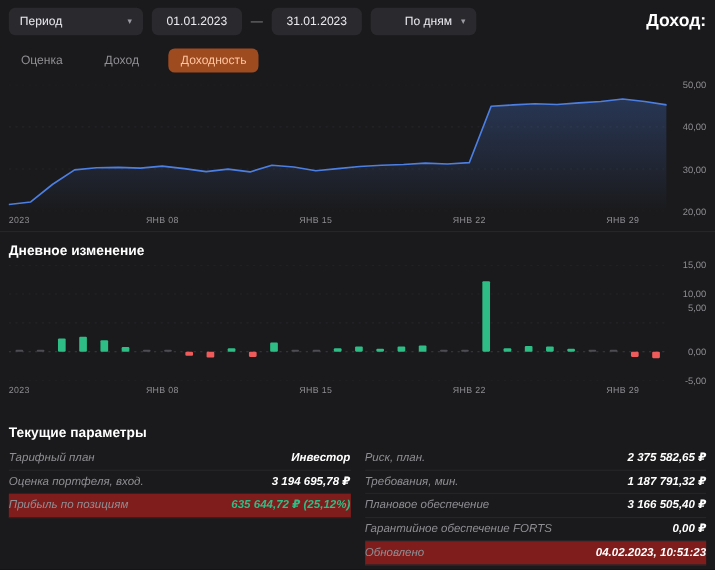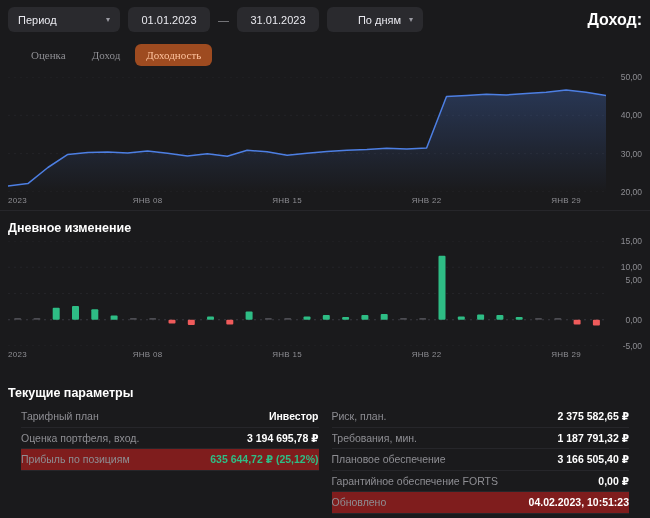--- a/index.html
+++ b/index.html
@@ -8,46 +8,46 @@
     --tab-active-bg:#9e4b20; --tab-active-text:#ffc39e;
   }
   *{box-sizing:border-box;margin:0;padding:0;}
   html,body{background:#101012;}
   .app{width:650px;height:518px;background:var(--bg);color:#fff;
        font-family:"Liberation Sans","DejaVu Sans",sans-serif;overflow:hidden;position:relative;}
 
   .toolbar{display:flex;align-items:center;gap:8px;padding:7px 8px;}
   .ctrl{display:flex;align-items:center;background:var(--panel);border:none;border-radius:6px;
         height:25px;padding:0 10px;color:#eaeaf0;font-size:11px;font-family:inherit;cursor:pointer;}
-  .ctrl.period{width:112px;justify-content:space-between;}
+  .ctrl.period{width:122px;justify-content:space-between;}
   .ctrl.gran{width:96px;justify-content:flex-end;}
   .ctrl.date{width:82px;justify-content:center;}
   .chev{color:#9a9aa2;font-size:8px;margin-left:8px;}
   .dash{color:var(--muted);font-size:11px;}
   .income{margin-left:auto;display:flex;align-items:center;gap:5px;font-size:16px;font-weight:bold;}
   .income-value{color:var(--green);}
 
-  .tabs{display:flex;align-items:center;gap:4px;padding:5px 20px;font-family:Liberation Serif, serif;}
+  .tabs{display:flex;align-items:center;gap:16px;padding:5px 8px;}
   .tab{font-size:11px;color:var(--muted);padding:5px 11px;border-radius:6px;cursor:pointer;}
   .tab.active{background:var(--tab-active-bg);color:var(--tab-active-text);}
 
   .chart{position:relative;margin:6px 8px 0;}
   #line-chart{height:115px;}
   #bar-chart{height:105px;}
   .chart svg{position:absolute;left:0;top:0;width:598px;height:100%;display:block;}
   .ylabels{position:absolute;right:0;top:0;bottom:0;width:30px;}
   .ylabel{position:absolute;right:0;transform:translateY(-50%);font-size:8.5px;color:var(--muted);white-space:nowrap;}
   .xlabels{position:relative;height:16px;margin:0 8px;}
   .xlabel{position:absolute;top:4px;font-size:8px;color:var(--muted);letter-spacing:.3px;white-space:nowrap;}
   .sep{border-bottom:1px solid var(--border);margin-top:2px;}
 
   .section-title{font-size:12.5px;font-weight:bold;margin:10px 8px 0;}
   .section-title.params-title{margin-top:24px;}
 
-  .params{display:flex;gap:13px;margin:6px 21px 0;}
+  .params{display:flex;gap:13px;margin:6px 8px 0;font-style:italic;}
   .pcol{flex:1;min-width:0;}
   .prow{display:flex;justify-content:space-between;align-items:center;height:21.5px;
         border-bottom:1px solid var(--border);font-size:10.5px;gap:8px;}
   .prow:last-child{background:#7f1d1d;}
   .plabel{color:var(--muted);white-space:nowrap;overflow:hidden;text-overflow:ellipsis;}
   .pvalue{font-weight:bold;white-space:nowrap;}
   .pvalue.green{color:var(--green);}
 </style>
 </head>
 <body>

